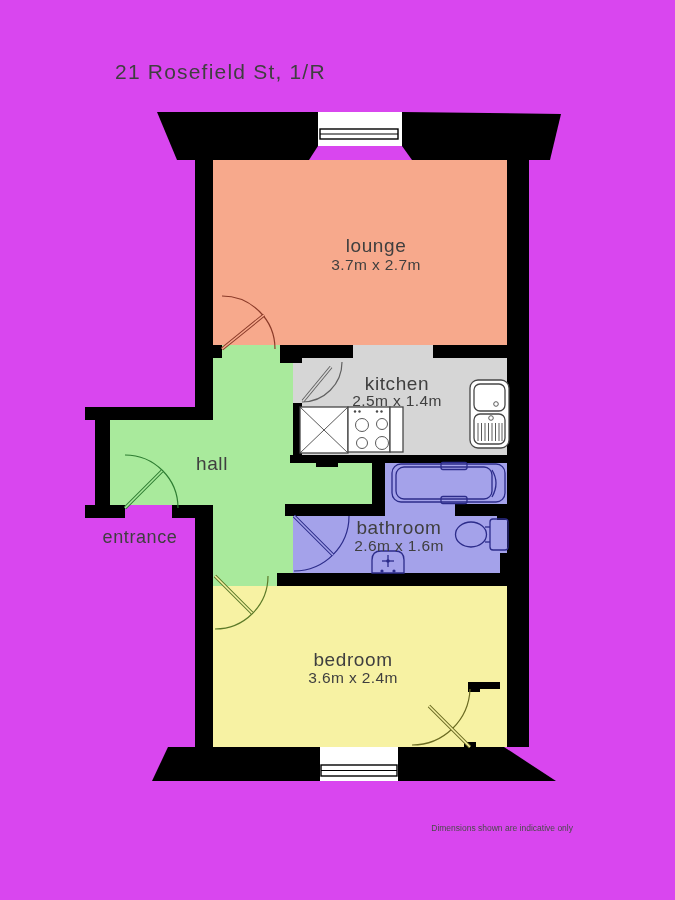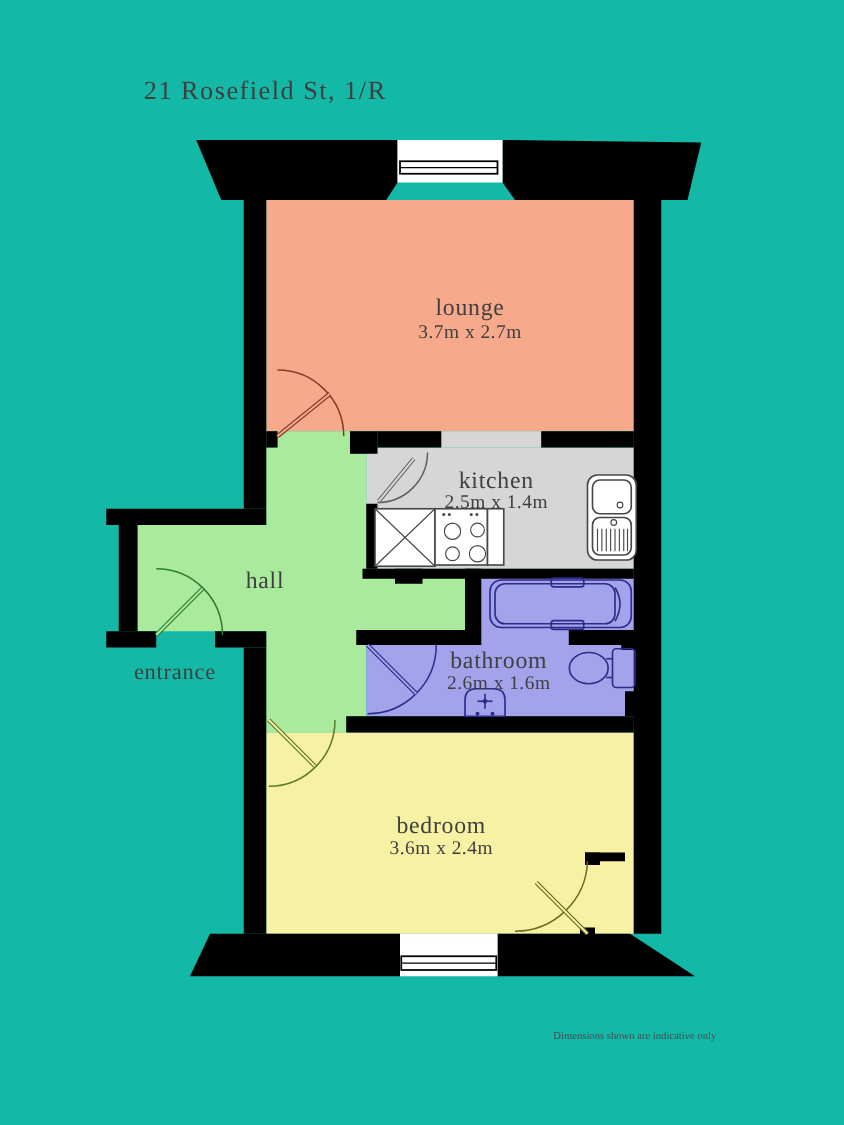--- a/index.html
+++ b/index.html
@@ -1,17 +1,17 @@
 <!DOCTYPE html>
 <html><head>
 <meta charset="utf-8">
 <style>
   html,body{margin:0;padding:0;background:#ffffff;}
-  .page{position:relative;width:675px;height:900px;background:#14b8a6;overflow:hidden;
-        font-family:Liberation Serif, serif;}
+  .page{position:relative;width:675px;height:900px;background:#d946ef;overflow:hidden;
+        font-family:Liberation Sans, sans-serif;}
   svg{position:absolute;left:0;top:0;}
   .wall{fill:#000000;stroke:none;}
   .room-label{fill:#3f3f3f;font-size:19px;letter-spacing:.6px;text-anchor:middle;}
   .room-dims{fill:#3f3f3f;font-size:15.5px;letter-spacing:.4px;text-anchor:middle;}
   .title-text{fill:#3f3f3f;font-size:21px;letter-spacing:1.2px;}
   .footer-text{fill:#4a4a4a;font-size:8.5px;text-anchor:end;}
   .win{fill:#ffffff;stroke:#000000;stroke-width:1.4;}
   .win-line{stroke:#000000;stroke-width:1;}
   .fix-k{fill:#ffffff;stroke:#474747;stroke-width:1.3;}
   .fix-k-thin{stroke:#474747;stroke-width:0.9;fill:none;}

